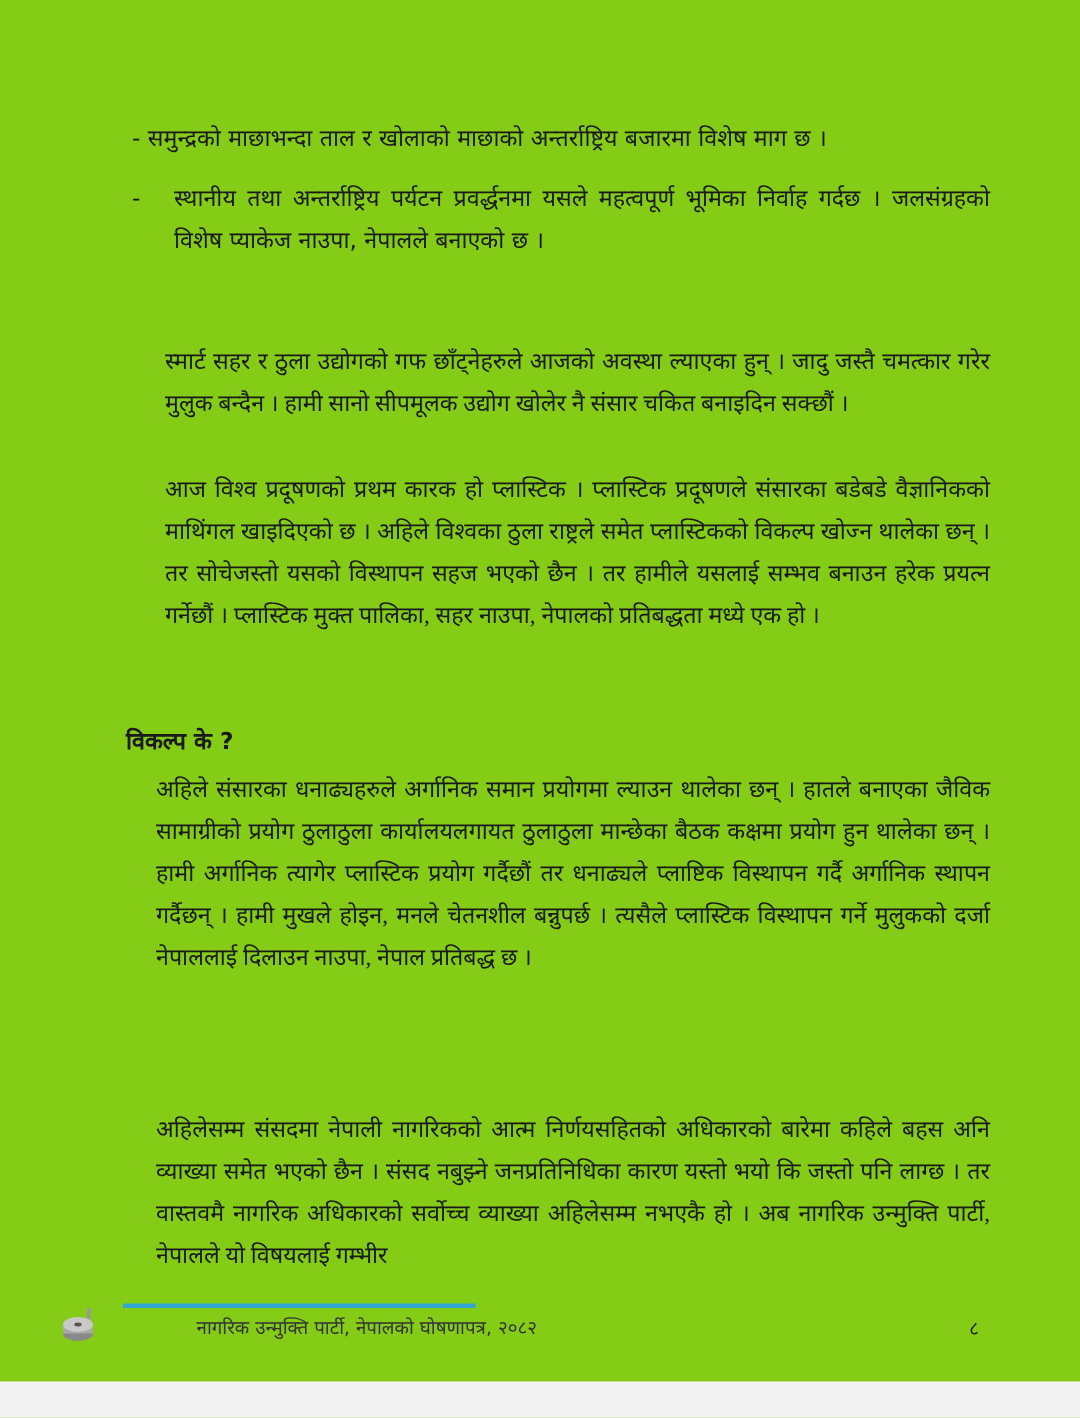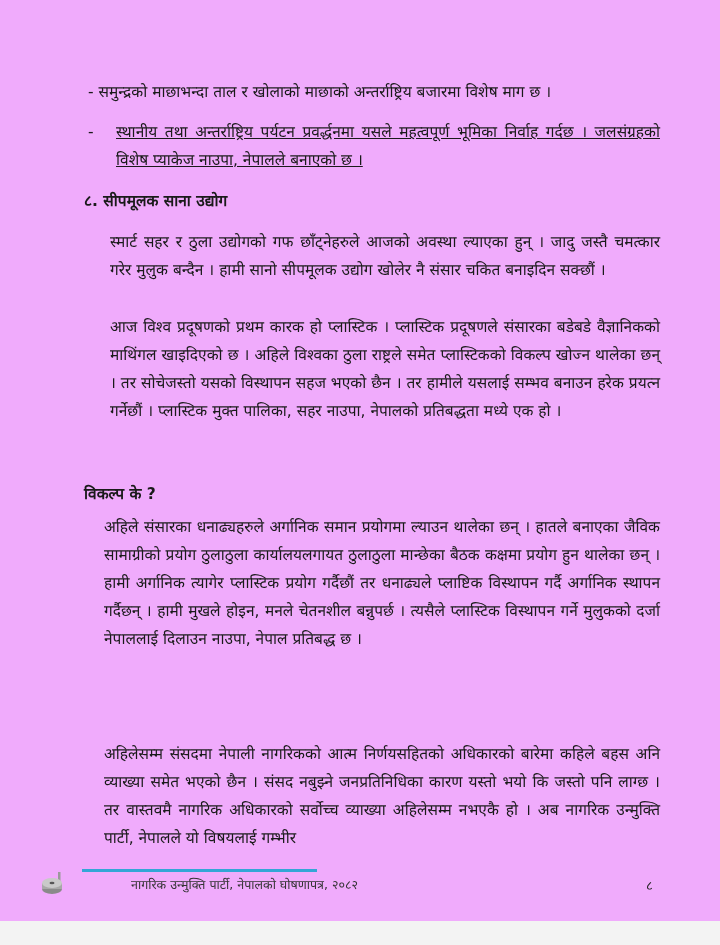--- a/index.html
+++ b/index.html
@@ -2,26 +2,26 @@
 <html><head>
   <meta charset="utf-8">
   <style>
     html, body { margin: 0; padding: 0; }
     body {
       width: 720px; height: 945px; position: relative; overflow: hidden;
       background: #ffffff;
       font-family: "DejaVu Sans", sans-serif;
       color: #1a1a1a;
     }
-    .page { position: absolute; left: 0; top: 0; width: 720px; height: 925px; background: #f0abfc; }
+    .page { position: absolute; left: 0; top: 0; width: 720px; height: 925px; background: #84cc16; }
     .bottom-band { position: absolute; left: 0; top: 921px; width: 720px; height: 24px; background: #f3f3f3; }
-    .para { position: absolute; font-size: 15.5px; line-height: 28px; text-align: justify; text-align-last: left; }
+    .para { position: absolute; font-size: 15.5px; line-height: 28px; text-align: justify; text-align-last: left; font-family: Liberation Serif, serif; }
     .bullet { position: absolute; left: 88px; width: 572px; font-size: 15.5px; line-height: 28px; }
     .bullet .dash { position: absolute; left: 0; top: 0; }
-    .bullet .btext { display: block; padding-left: 20px; text-align: justify; text-decoration: underline; }
+    .bullet .btext { display: block; padding-left: 20px; text-align: justify; }
     .bullet2 .btext { padding-left: 28px; }
     .heading { position: absolute; font-size: 15.5px; font-weight: bold; line-height: 24px; }
     .footer-line { position: absolute; left: 82px; top: 869px; width: 235px; height: 3px; background: #33a6d6; }
     .footer-text { position: absolute; left: 84px; top: 876px; font-size: 12.5px; color: #333; margin-left: 47px; }
     .page-num { position: absolute; left: 646px; top: 876px; font-size: 13px; color: #222; }
     .logo { position: absolute; left: 40px; top: 872px; width: 26px; height: 24px; }
   </style>
 </head>
 <body>
 
@@ -29,21 +29,20 @@
 
   <div class="bullet" style="top:78px;">
     <span>- समुन्द्रको माछाभन्दा ताल र खोलाको माछाको अन्तर्राष्ट्रिय बजारमा विशेष माग छ ।</span>
   </div>
 
   <div class="bullet bullet2" style="top:118px;">
     <span class="dash">-</span>
     <span class="btext">स्थानीय तथा अन्तर्राष्ट्रिय पर्यटन प्रवर्द्धनमा यसले महत्वपूर्ण भूमिका निर्वाह गर्दछ । जलसंग्रहको विशेष प्याकेज नाउपा, नेपालले बनाएको छ ।</span>
   </div>
 
-  <div class="heading" style="left:84px; top:189px;">८.  सीपमूलक साना उद्योग</div>
 
   <div class="para" style="left:110px; top:228px; width:550px;">स्मार्ट सहर र ठुला उद्योगको गफ छाँट्नेहरुले आजको अवस्था ल्याएका हुन् । जादु जस्तै चमत्कार गरेर मुलुक बन्दैन । हामी सानो सीपमूलक उद्योग खोलेर नै संसार चकित बनाइदिन सक्छौं ।</div>
 
   <div class="para" style="left:110px; top:313px; width:550px;">आज विश्व प्रदूषणको प्रथम कारक हो प्लास्टिक । प्लास्टिक प्रदूषणले संसारका बडेबडे वैज्ञानिकको माथिंगल खाइदिएको छ । अहिले विश्वका ठुला राष्ट्रले समेत प्लास्टिकको विकल्प खोज्न थालेका छन् । तर सोचेजस्तो यसको विस्थापन सहज भएको छैन । तर हामीले यसलाई सम्भव बनाउन हरेक प्रयत्न गर्नेछौं । प्लास्टिक मुक्त पालिका, सहर नाउपा, नेपालको प्रतिबद्धता मध्ये एक हो ।</div>
 
   <div class="heading" style="left:84px; top:482px;">विकल्प के ?</div>
 
   <div class="para" style="left:104px; top:513px; width:556px;">अहिले संसारका धनाढ्यहरुले अर्गानिक समान प्रयोगमा ल्याउन थालेका छन् । हातले बनाएका जैविक सामाग्रीको प्रयोग ठुलाठुला कार्यालयलगायत ठुलाठुला मान्छेका बैठक कक्षमा प्रयोग हुन थालेका छन् । हामी अर्गानिक त्यागेर प्लास्टिक प्रयोग गर्दैछौं तर धनाढ्यले प्लाष्टिक विस्थापन गर्दै अर्गानिक स्थापन गर्दैछन् । हामी मुखले होइन, मनले चेतनशील बन्नुपर्छ । त्यसैले प्लास्टिक विस्थापन गर्ने मुलुकको दर्जा नेपाललाई दिलाउन नाउपा, नेपाल प्रतिबद्ध छ ।</div>
 
 

